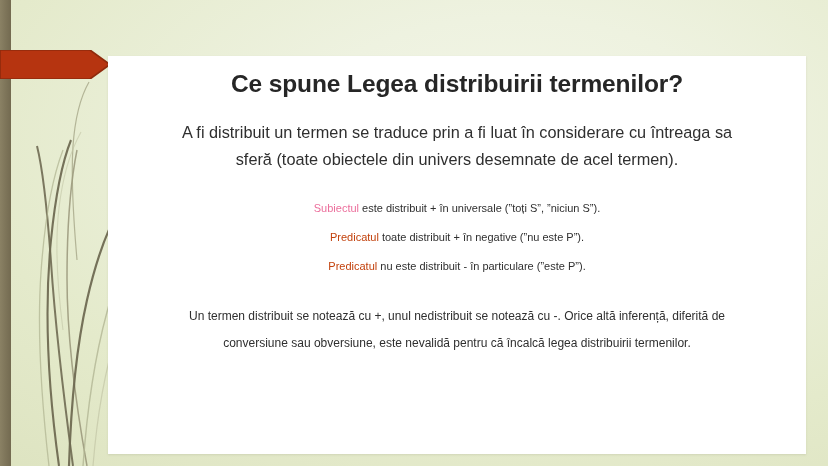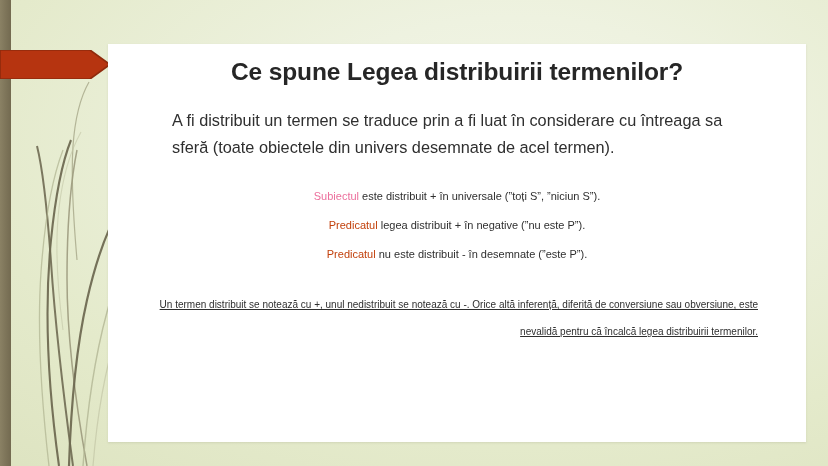--- a/index.html
+++ b/index.html
@@ -52,21 +52,21 @@
     left: 0;
     top: 50px;
     width: 110px;
     height: 29px;
   }
 
   
   .content-card {
     position: absolute;
     left: 108px;
-    top: 44px;
+    top: 56px;
     width: 698px;
     height: 398px;
     background: #ffffff;
     box-shadow: 0 1px 2px rgba(120,120,100,0.18);
   }
 
   .title {
     margin: 0;
     padding: 12px 20px 0 20px;
     text-align: center;
@@ -80,43 +80,42 @@
   .body-block {
     padding: 0 22px;
     text-align: center;
     color: #2f2f2f;
   }
 
   .para-intro {
     margin: 19px 42px 17px 42px;
     font-size: 16.3px;
     line-height: 27px;
-    text-align: left;
+    text-align: center;
     color: #2f2f2f;
   }
 
   .claims {
     margin: 21px 0 0 0;
     font-size: 11px;
     line-height: 29px;
     text-align: center;
     color: #2f2f2f;
   }
   .claims .claim-line { display: block; white-space: nowrap; }
 
   .kw-subject { color: #ec6f9c; }
   .kw-predicate { color: #c2410c; }
 
   .para-outro {
     margin: 22px 26px 0 26px;
-    font-size: 10px;
+    font-size: 12px;
     line-height: 27px;
-    text-align: right;
+    text-align: center;
     color: #2f2f2f;
-    text-decoration: underline;
   }
 </style>
 </head>
 <body>
 
 <div class="slide">
 
   <div class="left-stripe"></div>
 
   <svg class="grass" viewBox="0 0 130 466" preserveAspectRatio="none" aria-hidden="true">
@@ -142,23 +141,23 @@
 
     <div class="body-block">
 
       <p class="para-intro">A fi distribuit un termen se traduce prin a fi luat în considerare cu întreaga sa sferă (toate obiectele din univers desemnate de acel termen).</p>
 
       <div class="claims">
 
         <span class="claim-line"><span class="kw-subject">Subiectul</span><span> este distribuit + în universale (”toți S”, ”niciun S”).</span></span>
 
 
-        <span class="claim-line"><span class="kw-predicate">Predicatul</span><span> legea distribuit + în negative (”nu este P”).</span></span>
+        <span class="claim-line"><span class="kw-predicate">Predicatul</span><span> toate distribuit + în negative (”nu este P”).</span></span>
 
-        <span class="claim-line"><span class="kw-predicate">Predicatul</span><span> nu este distribuit - în desemnate (”este P”).</span></span>
+        <span class="claim-line"><span class="kw-predicate">Predicatul</span><span> nu este distribuit - în particulare (”este P”).</span></span>
 
       </div>
 
       <p class="para-outro">Un termen distribuit se notează cu +, unul nedistribuit se notează cu -. Orice altă inferență, diferită de conversiune sau obversiune, este nevalidă pentru că încalcă legea distribuirii termenilor.</p>
 
     </div>
   </div>
 
 </div>
 

